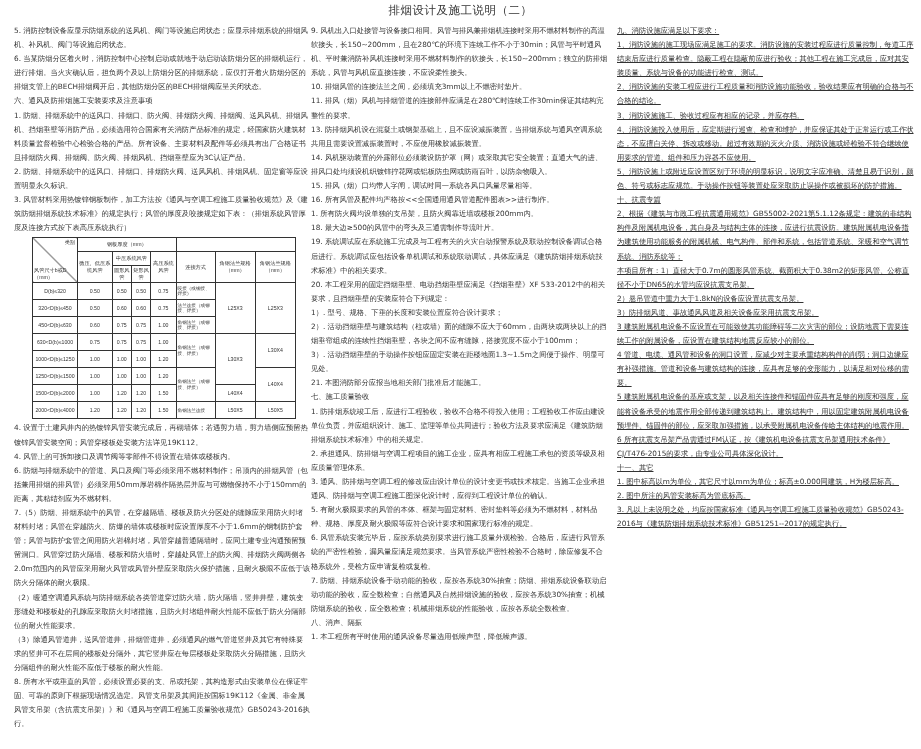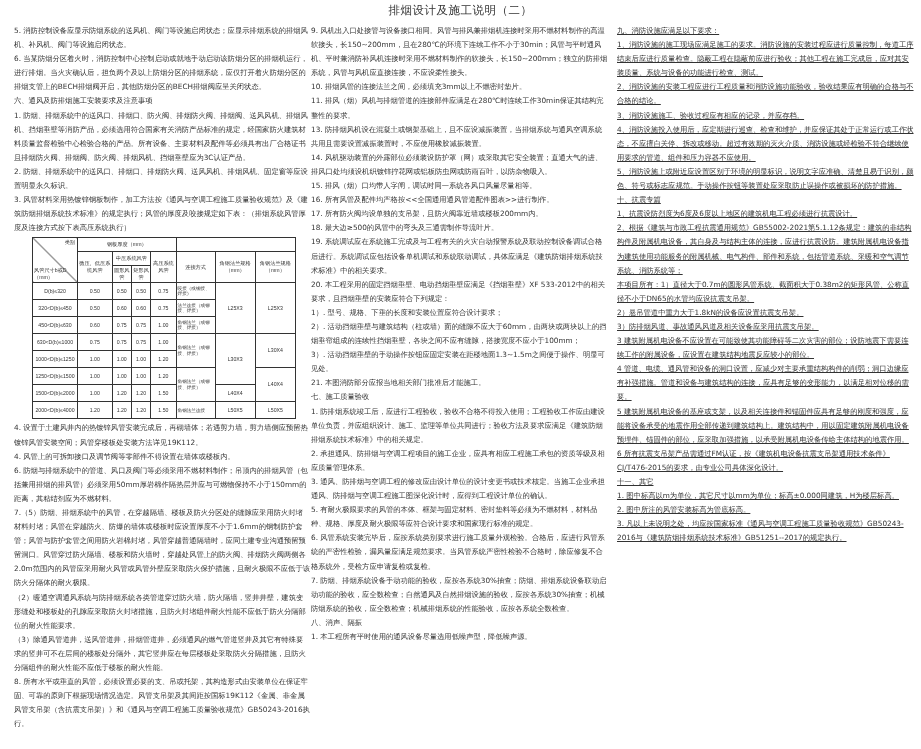--- a/index.html
+++ b/index.html
@@ -141,21 +141,21 @@
 </div>
 
 <div class="col col-mid">
   <p>9. 风机出入口处接管与设备接口相同。风管与排风兼排烟机连接时采用不燃材料制作的高温软接头，长150~200mm，且在280℃的环境下连续工作不小于30min；风管与平时通风机、平时兼消防补风机连接时采用不燃材料制作的软接头，长150~200mm；独立的防排烟系统，风管与风机应直接连接，不应设柔性接头。</p>
   <p>10. 排烟风管的连接法兰之间，必须填充3mm以上不燃密封垫片。</p>
   <p>11. 排风（烟）风机与排烟管道的连接部件应满足在280℃时连续工作30min保证其结构完整性的要求。</p>
   <p>13. 防排烟风机设在混凝土或钢架基础上，且不应设减振装置，当排烟系统与通风空调系统共用且需要设置减振装置时，不应使用橡胶减振装置。</p>
   <p>14. 风机驱动装置的外露部位必须装设防护罩（网）或采取其它安全装置；直通大气的进、排风口处均须设机织镀锌拧花网或铝板防虫网或防雨百叶，以防杂物吸入。</p>
   <p>15. 排风（烟）口均带人字闸，调试时同一系统各风口风量尽量相等。</p>
   <p>16. 所有风管及配件均严格按&lt;&lt;全国通用通风管道配件图表&gt;&gt;进行制作。</p>
-  <p>17. 所有防火阀均设单独的支吊架，且防火阀靠近墙或楼板200mm内。</p>
+  <p>1. 所有防火阀均设单独的支吊架，且防火阀靠近墙或楼板200mm内。</p>
   <p>18. 最大边≥500的风管中的弯头及三通需制作导流叶片。</p>
   <p>19. 系统调试应在系统施工完成及与工程有关的火灾自动报警系统及联动控制设备调试合格后进行。系统调试应包括设备单机调试和系统联动调试，具体应满足《建筑防烟排烟系统技术标准》中的相关要求。</p>
   <p>20. 本工程采用的固定挡烟垂壁、电动挡烟垂壁应满足《挡烟垂壁》XF 533-2012中的相关要求，且挡烟垂壁的安装应符合下列规定：</p>
   <p>1）. 型号、规格、下垂的长度和安装位置应符合设计要求；</p>
   <p>2）. 活动挡烟垂壁与建筑结构（柱或墙）面的缝隙不应大于60mm，由两块或两块以上的挡烟垂帘组成的连续性挡烟垂壁，各块之间不应有缝隙，搭接宽度不应小于100mm；</p>
   <p>3）. 活动挡烟垂壁的手动操作按钮应固定安装在距楼地面1.3~1.5m之间便于操作、明显可见处。</p>
   <p>21. 本图消防部分应报当地相关部门批准后才能施工。</p>
   <p class="heading">七、施工质量验收</p>
   <p>1. 防排烟系统竣工后，应进行工程验收，验收不合格不得投入使用；工程验收工作应由建设单位负责，并应组织设计、施工、监理等单位共同进行；验收方法及要求应满足《建筑防烟排烟系统技术标准》中的相关规定。</p>
   <p>2. 承担通风、防排烟与空调工程项目的施工企业，应具有相应工程施工承包的资质等级及相应质量管理体系。</p>
@@ -168,21 +168,20 @@
 </div>
 
 <div class="col col-right">
   <p class="heading">九、消防设施应满足以下要求：</p>
   <p>1、消防设施的施工现场应满足施工的要求。消防设施的安装过程应进行质量控制，每道工序结束后应进行质量检查。隐蔽工程在隐蔽前应进行验收；其他工程在施工完成后，应对其安装质量、系统与设备的功能进行检查、测试。</p>
   <p>2、消防设施的安装工程应进行工程质量和消防设施功能验收，验收结果应有明确的合格与不合格的结论。</p>
   <p>3、消防设施施工、验收过程应有相应的记录，并应存档。</p>
   <p>4、消防设施投入使用后，应定期进行巡查、检查和维护，并应保证其处于正常运行或工作状态，不应擅自关停、拆改或移动。超过有效期的灭火介质、消防设施或经检验不符合继续使用要求的管道、组件和压力容器不应使用。</p>
   <p>5、消防设施上或附近应设置区别于环境的明显标识，说明文字应准确、清楚且易于识别，颜色、符号或标志应规范。手动操作按钮等装置处应采取防止误操作或被损坏的防护措施。</p>
   <p class="heading">十、抗震专篇</p>
-  <p>1、抗震设防烈度为6度及6度以上地区的建筑机电工程必须进行抗震设计。</p>
   <p>2、根据《建筑与市政工程抗震通用规范》GB55002-2021第5.1.12条规定：建筑的非结构构件及附属机电设备，其自身及与结构主体的连接，应进行抗震设防。建筑附属机电设备指为建筑使用功能服务的附属机械、电气构件、部件和系统，包括管道系统、采暖和空气调节系统、消防系统等；</p>
   <p>本项目所有：1）直径大于0.7m的圆形风管系统、截面积大于0.38m2的矩形风管、公称直径不小于DN65的水管均应设抗震支吊架。</p>
   <p>2）悬吊管道中重力大于1.8kN的设备应设置抗震支吊架。</p>
   <p>3）防排烟风道、事故通风风道及相关设备应采用抗震支吊架。</p>
   <p>3  建筑附属机电设备不应设置在可能致使其功能障碍等二次灾害的部位；设防地震下需要连续工作的附属设备，应设置在建筑结构地震反应较小的部位。</p>
   <p>4  管道、电缆、通风管和设备的洞口设置，应减少对主要承重结构构件的削弱；洞口边缘应有补强措施。管道和设备与建筑结构的连接，应具有足够的变形能力，以满足相对位移的需要。</p>
   <p>5  建筑附属机电设备的基座或支架，以及相关连接件和锚固件应具有足够的刚度和强度，应能将设备承受的地震作用全部传递到建筑结构上。建筑结构中，用以固定建筑附属机电设备预埋件、锚固件的部位，应采取加强措施，以承受附属机电设备传给主体结构的地震作用。</p>
   <p>6  所有抗震支吊架产品需通过FM认证，按《建筑机电设备抗震支吊架通用技术条件》CJ/T476-2015的要求，由专业公司具体深化设计。</p>
   <p class="heading">十一、其它</p>
   <p>1. 图中标高以m为单位，其它尺寸以mm为单位；标高±0.000同建筑，H为楼层标高。</p>

